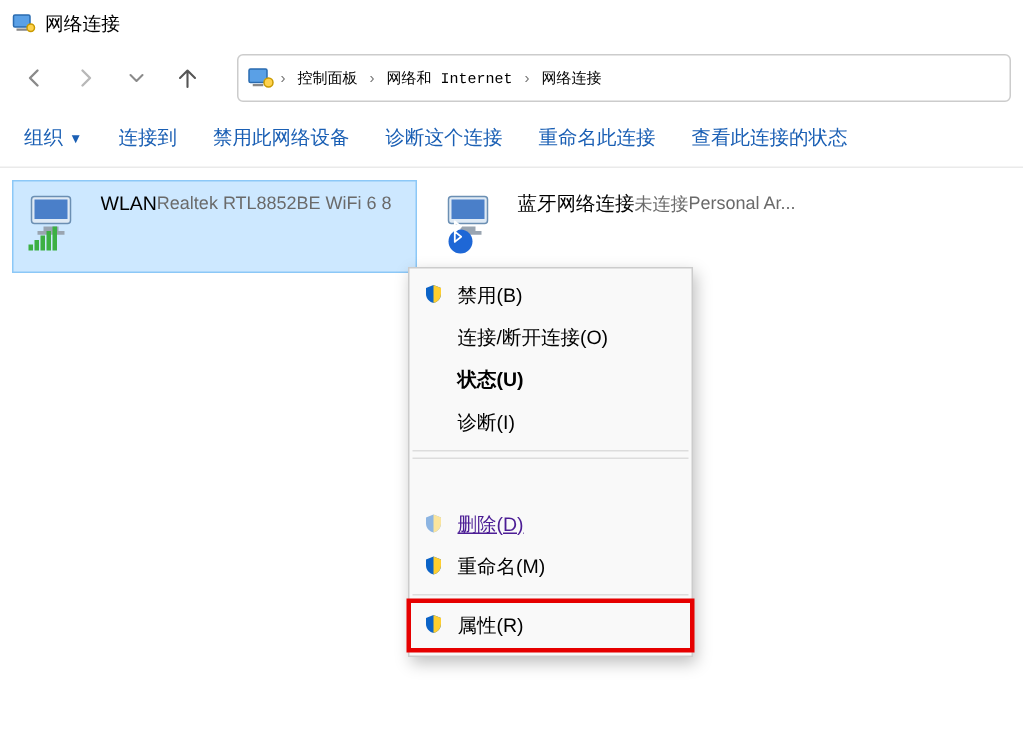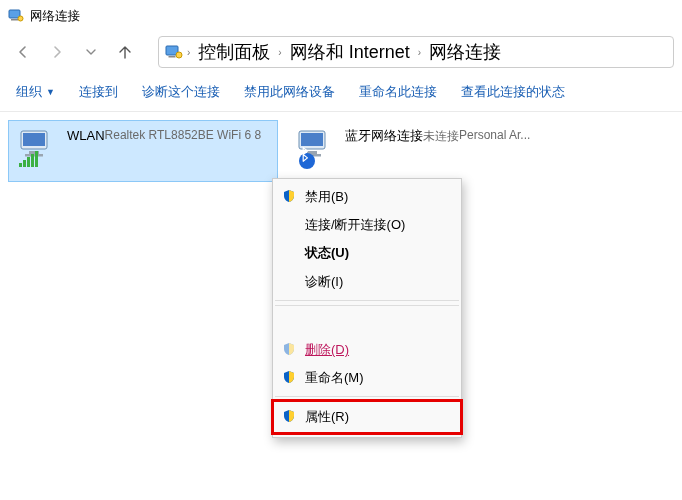--- a/index.html
+++ b/index.html
@@ -45,21 +45,22 @@
     border-radius: 4px;
     height: 32px;
     margin-left: 14px;
     padding: 0 6px;
     gap: 4px;
     flex: 1;
     background: #fff;
   }
   .breadcrumb .crumb {
     padding: 2px 4px;
-    font-size: 18px;
+    font-size: 10px;
+    font-family: Liberation Mono, monospace;
   }
   .breadcrumb .sep { color: #777; font-size: 10px; }
   .toolbar {
     display: flex;
     align-items: center;
     height: 40px;
     padding: 0 16px;
     gap: 24px;
     border-bottom: 1px solid #eaeaea;
     font-size: 13px;
@@ -119,21 +120,21 @@
     z-index: 10;
   }
   .menu-item {
     display: flex;
     align-items: flex-start;
     padding: 5px 10px 5px 8px;
     gap: 8px;
     line-height: 1.4;
   }
   .menu-item.bold { font-weight: 700; }
-  .menu-item.disabled { color: #be185d; text-decoration: underline; }
+  .menu-item.disabled { color: #4c1d95; text-decoration: underline; }
   .menu-item .mi-icon {
     width: 16px;
     height: 16px;
     flex-shrink: 0;
     display: flex;
     align-items: center;
     justify-content: center;
   }
   .menu-sep {
     height: 1px;
@@ -206,22 +207,22 @@
     <span class="crumb">网络连接</span>
   </div>
 </div>
 
 <div class="toolbar">
   <span class="tool">
     <span>组织</span>
     <span class="drop-caret">▼</span>
   </span>
   <span class="tool">连接到</span>
+  <span class="tool">禁用此网络设备</span>
   <span class="tool">诊断这个连接</span>
-  <span class="tool">禁用此网络设备</span>
   <span class="tool">重命名此连接</span>
   <span class="tool">查看此连接的状态</span>
 </div>
 
 <div class="content">
 
   <div class="adapter selected">
     <div class="icon-slot net-icon">
       <svg width="44" height="44" viewBox="0 0 44 44">
         <rect x="6" y="4" width="26" height="18" rx="2" fill="#dfeaf5" stroke="#6b8fb3"></rect>

